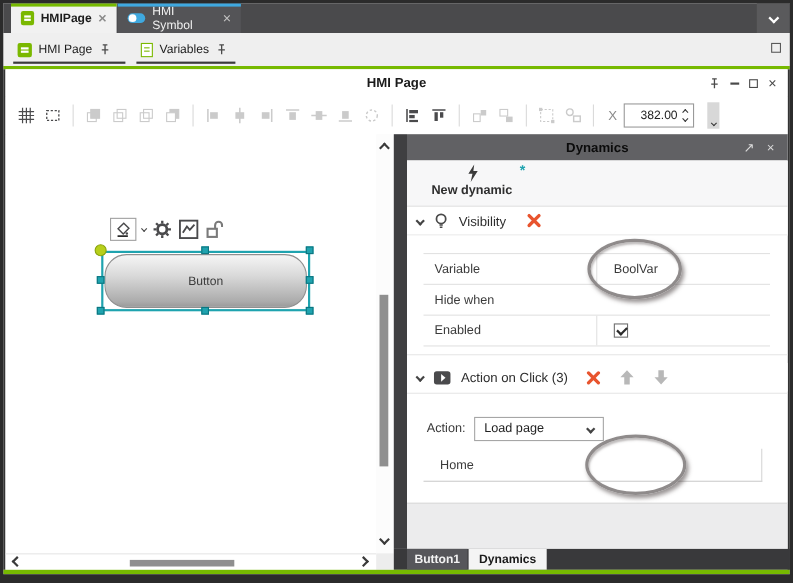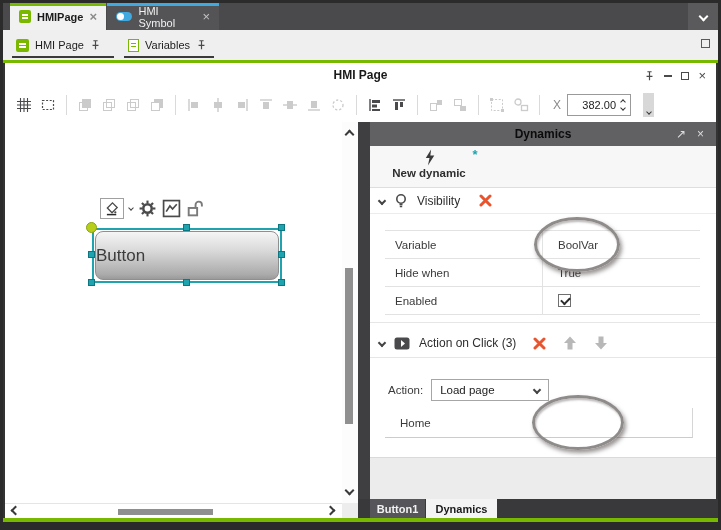--- a/index.html
+++ b/index.html
@@ -64,23 +64,23 @@
 
   .sideborder { top:63px; width:2px; height:455px; background:#333; }
 
   
   .canvas { left:5px; top:122px; width:337px; height:381px; background:#fff; }
 
   .minibar { left:100px; top:196px; height:24px; display:flex; align-items:center; gap:5px; }
   .bucketbox { width:24px; height:21px; border:1px solid #a0a0a0; background:#fff; display:flex; align-items:center; justify-content:center; color:#4a4a4c; }
 
   .selbox { left:92px; top:228px; width:190px; height:55px; border:2px solid #1fa3af; }
-  .hmibtn { position:absolute; left:1px; top:1px; right:1px; bottom:1px; border-radius:8px; border:1px solid #8f8f8f;
+  .hmibtn { position:absolute; left:1px; top:1px; right:1px; bottom:1px; border-radius:20px; border:1px solid #8f8f8f;
             background:linear-gradient(#f5f5f5, #d9d9d9 40%, #ababab 90%, #9a9a9a);
-            display:flex; align-items:center; justify-content:flex-start; font-size:17px; color:#3c3c3c; }
+            display:flex; align-items:center; justify-content:center; font-size:11px; color:#3c3c3c; }
   .handle { width:7px; height:7px; background:#1fa3af; border:1px solid #0d7680; }
   .origindot { left:86px; top:222px; width:11px; height:11px; border-radius:50%; background:#b7cf1b; border:1px solid #8aa30d; }
 
   
   .vscroll { left:342px; top:122px; width:16px; height:381px; background:#fcfcfc; }
   .vthumb { left:345px; top:268px; width:8px; height:156px; background:#8f8f8f; }
   .hscroll { left:5px; top:503px; width:337px; height:15px; background:#fff; border-top:1px solid #e5e5e5; }
   .hthumb { left:118px; top:509px; width:95px; height:6px; background:#8f8f8f; }
   .scorner { left:342px; top:503px; width:16px; height:15px; background:#ededed; }
   .sarrow { color:#3a3a3a; }
@@ -425,21 +425,20 @@
       </svg>
   </div>
 
   <div class="abs visgrid">
     <div class="grow">
       <div class="gcell-l">Variable</div>
       <div class="gcell-v">BoolVar</div>
     </div>
     <div class="grow">
       <div class="gcell-l">Hide when</div>
-      <div class="gcell-v">True</div>
     </div>
     <div class="grow">
       <div class="gcell-l">Enabled</div>
       <div class="gcell-v">
         <span class="cb"></span>
       </div>
     </div>
   </div>
 
   <div class="abs sep" style="top:322px;"></div>

